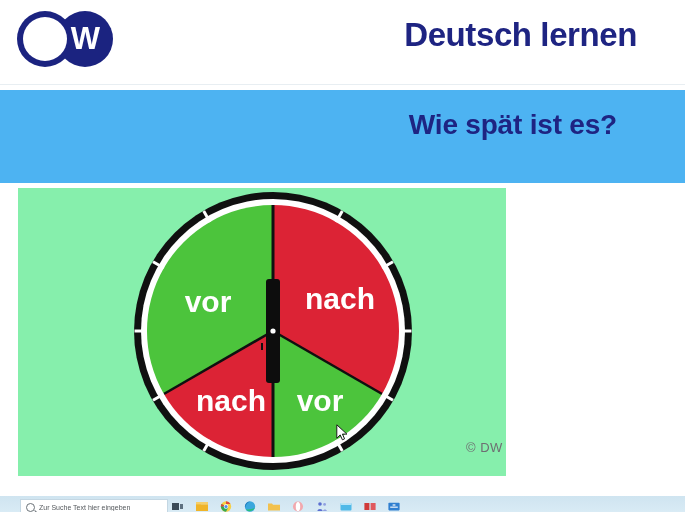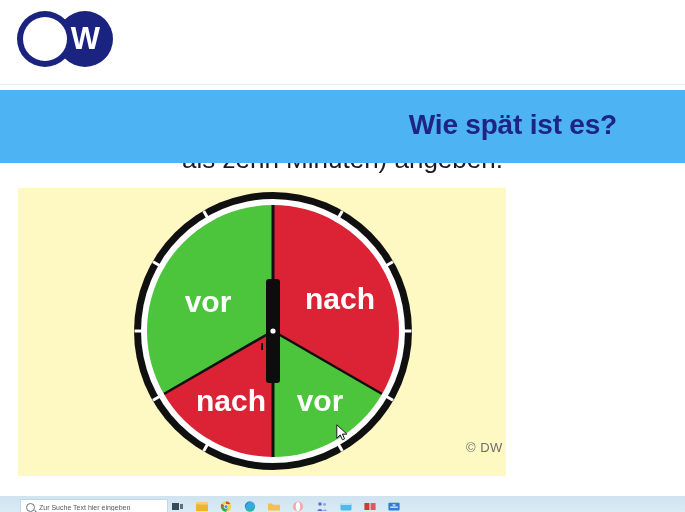--- a/index.html
+++ b/index.html
@@ -111,21 +111,21 @@
     color: #1a1a22;
     white-space: nowrap;
   }
 
   
   .banner {
     position: absolute;
     left: 0;
     top: 90px;
     width: 685px;
-    height: 73px;
+    height: 93px;
     background: #4db3f2;
     z-index: 20;
   }
   .banner-title {
     position: absolute;
     right: 68px;
     top: 19px;
     font-size: 28px;
     font-weight: bold;
     color: #1e2482;
@@ -133,21 +133,21 @@
     white-space: nowrap;
   }
 
   
   .figure-area {
     position: absolute;
     left: 18px;
     top: 188px;
     width: 488px;
     height: 288px;
-    background: #fef9c3;
+    background: #86efac;
     z-index: 5;
   }
 
   .clock-wrap {
     position: absolute;
     left: 110px;
     top: -2px;
     width: 290px;
     height: 290px;
   }
@@ -254,20 +254,21 @@
   <div class="header">
 
     <div class="dw-logo">
       <div class="dw-circle left"></div>
       <div class="dw-circle right"></div>
       <div class="dw-d-ring"></div>
       <div class="dw-d-letter">D</div>
       <div class="dw-w-letter">W</div>
     </div>
 
+    <div class="header-title">Deutsch lernen</div>
   </div>
 
   <div class="body-text">als zehn Minuten) angeben.</div>
 
   <div class="banner">
     <div class="banner-title">Wie spät ist es?</div>
   </div>
 
   <div class="figure-area">
 

